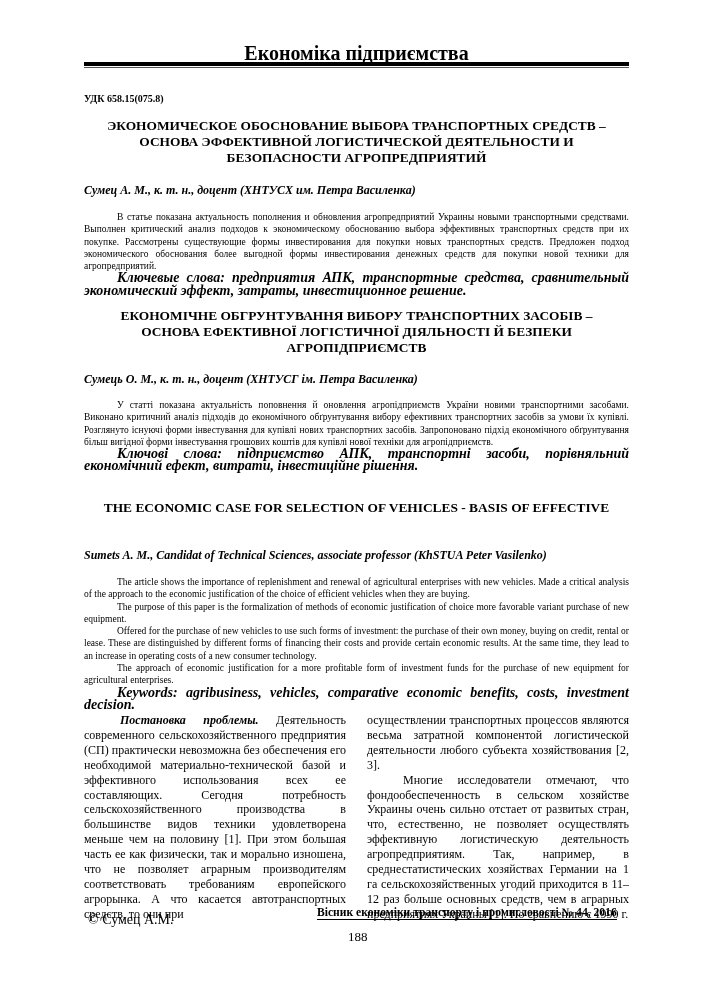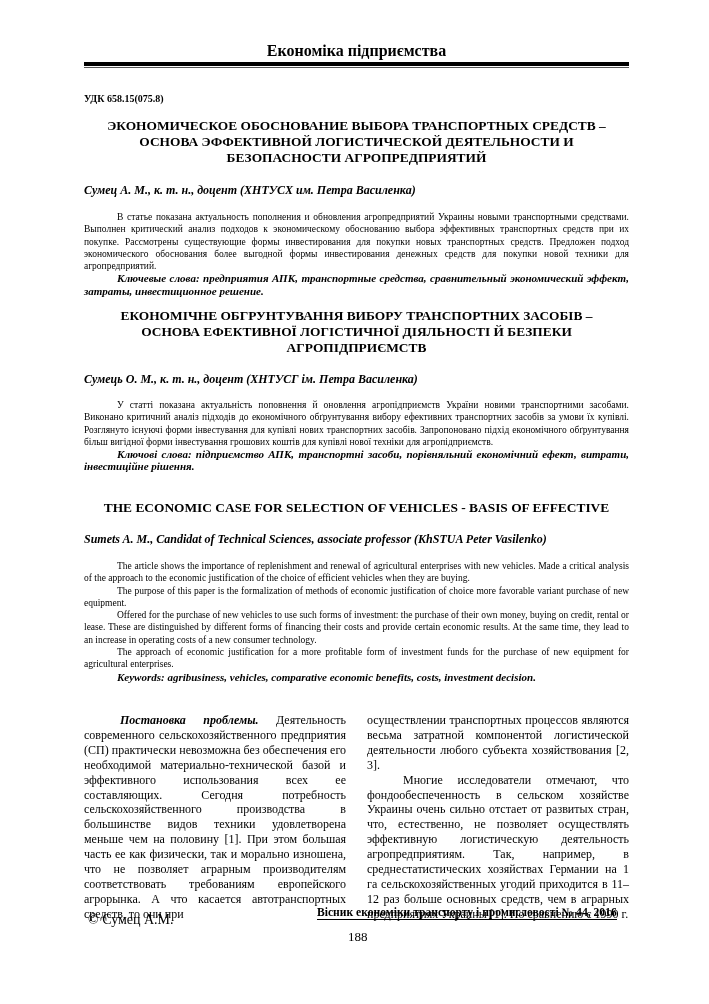--- a/index.html
+++ b/index.html
@@ -1,28 +1,28 @@
 <!DOCTYPE html>
 <html><head>
 <meta charset="utf-8">
 <style>
   html, body { margin:0; padding:0; background:#fff; }
   body { width:709px; height:1004px; position:relative; overflow:hidden;
          font-family:"Liberation Serif", serif; color:#000; }
   .page { position:absolute; left:84px; top:0; width:545px; }
   .running-head { position:absolute; top:42px; left:0; width:545px; text-align:center;
-                  font-weight:bold; font-size:16px; }
+                  font-weight:bold; font-size:20px; }
   .rule { position:absolute; top:62px; left:0; width:545px; height:4px; background:#000; }
   .rule2 { position:absolute; top:67px; left:0; width:545px; height:1px; background:#555; }
   .udk { position:absolute; top:93px; left:0; font-weight:bold; font-size:10px; }
   .title { text-align:center; font-weight:bold; font-size:13.4px; line-height:16px; margin:0; }
   .author { font-weight:bold; font-style:italic; font-size:12px; margin:0; }
   .abstract { font-size:9.5px; line-height:12.3px; text-align:justify; margin:0; }
   .abstract p { margin:0; text-indent:33px; }
-  .kw { font-weight:bold; font-style:italic; font-size:11px; line-height:12.3px; text-align:justify; text-indent:33px; margin:0; }
+  .kw { font-weight:bold; font-style:italic; font-size:14px; line-height:12.3px; text-align:justify; text-indent:33px; margin:0; }
   .block { position:absolute; left:0; width:545px; }
   .col { position:absolute; top:713px; width:262px; font-size:12px; line-height:14.9px; text-align:justify; }
   .col p { margin:0; }
   .ind { text-indent:36px; }
   .footer-copy { position:absolute; top:912px; left:4px; font-size:14px; }
   .footer-journal { position:absolute; top:906px; left:233px; font-weight:bold; font-size:11.6px;
                     border-bottom:1px solid #000; white-space:nowrap; }
   .pageno { position:absolute; top:929px; left:264px; font-size:13px; }
 </style>
 </head>
@@ -57,21 +57,21 @@
     <div class="abstract" style="margin-top:12px;">
       <p>У статті показана актуальність поповнення й оновлення агропідприємств України новими транспортними засобами. Виконано критичний аналіз підходів до економічного обґрунтування вибору ефективних транспортних засобів за умови їх купівлі. Розглянуто існуючі форми інвестування для купівлі нових транспортних засобів. Запропоновано підхід економічного обґрунтування більш вигідної форми інвестування грошових коштів для купівлі нової техніки для агропідприємств.</p>
     </div>
     <div class="kw">Ключові слова: підприємство АПК, транспортні засоби, порівняльний економічний ефект, витрати, інвестиційне рішення.</div>
   </div>
 
   <div class="block" style="top:500px;">
     <div class="title">
       <div>THE ECONOMIC CASE FOR SELECTION OF VEHICLES - BASIS OF EFFECTIVE</div>
     </div>
-    <div class="author" style="margin-top:16px;">Sumets A. M., Candidat of Technical Sciences, associate professor (KhSTUA Peter Vasilenko)</div>
+    <div class="author" style="margin-top:32px;">Sumets A. M., Candidat of Technical Sciences, associate professor (KhSTUA Peter Vasilenko)</div>
     <div class="abstract" style="margin-top:13px;">
       <p>The article shows the importance of replenishment and renewal of agricultural enterprises with new vehicles. Made a critical analysis of the approach to the economic justification of the choice of efficient vehicles when they are buying.</p>
       <p>The purpose of this paper is the formalization of methods of economic justification of choice more favorable variant purchase of new equipment.</p>
       <p>Offered for the purchase of new vehicles to use such forms of investment: the purchase of their own money, buying on credit, rental or lease. These are distinguished by different forms of financing their costs and provide certain economic results. At the same time, they lead to an increase in operating costs of a new consumer technology.</p>
       <p>The approach of economic justification for a more profitable form of investment funds for the purchase of new equipment for agricultural enterprises.</p>
     </div>
     <div class="kw">Keywords: agribusiness, vehicles, comparative economic benefits, costs, investment decision.</div>
   </div>
 
   <div class="col" style="left:0;">

